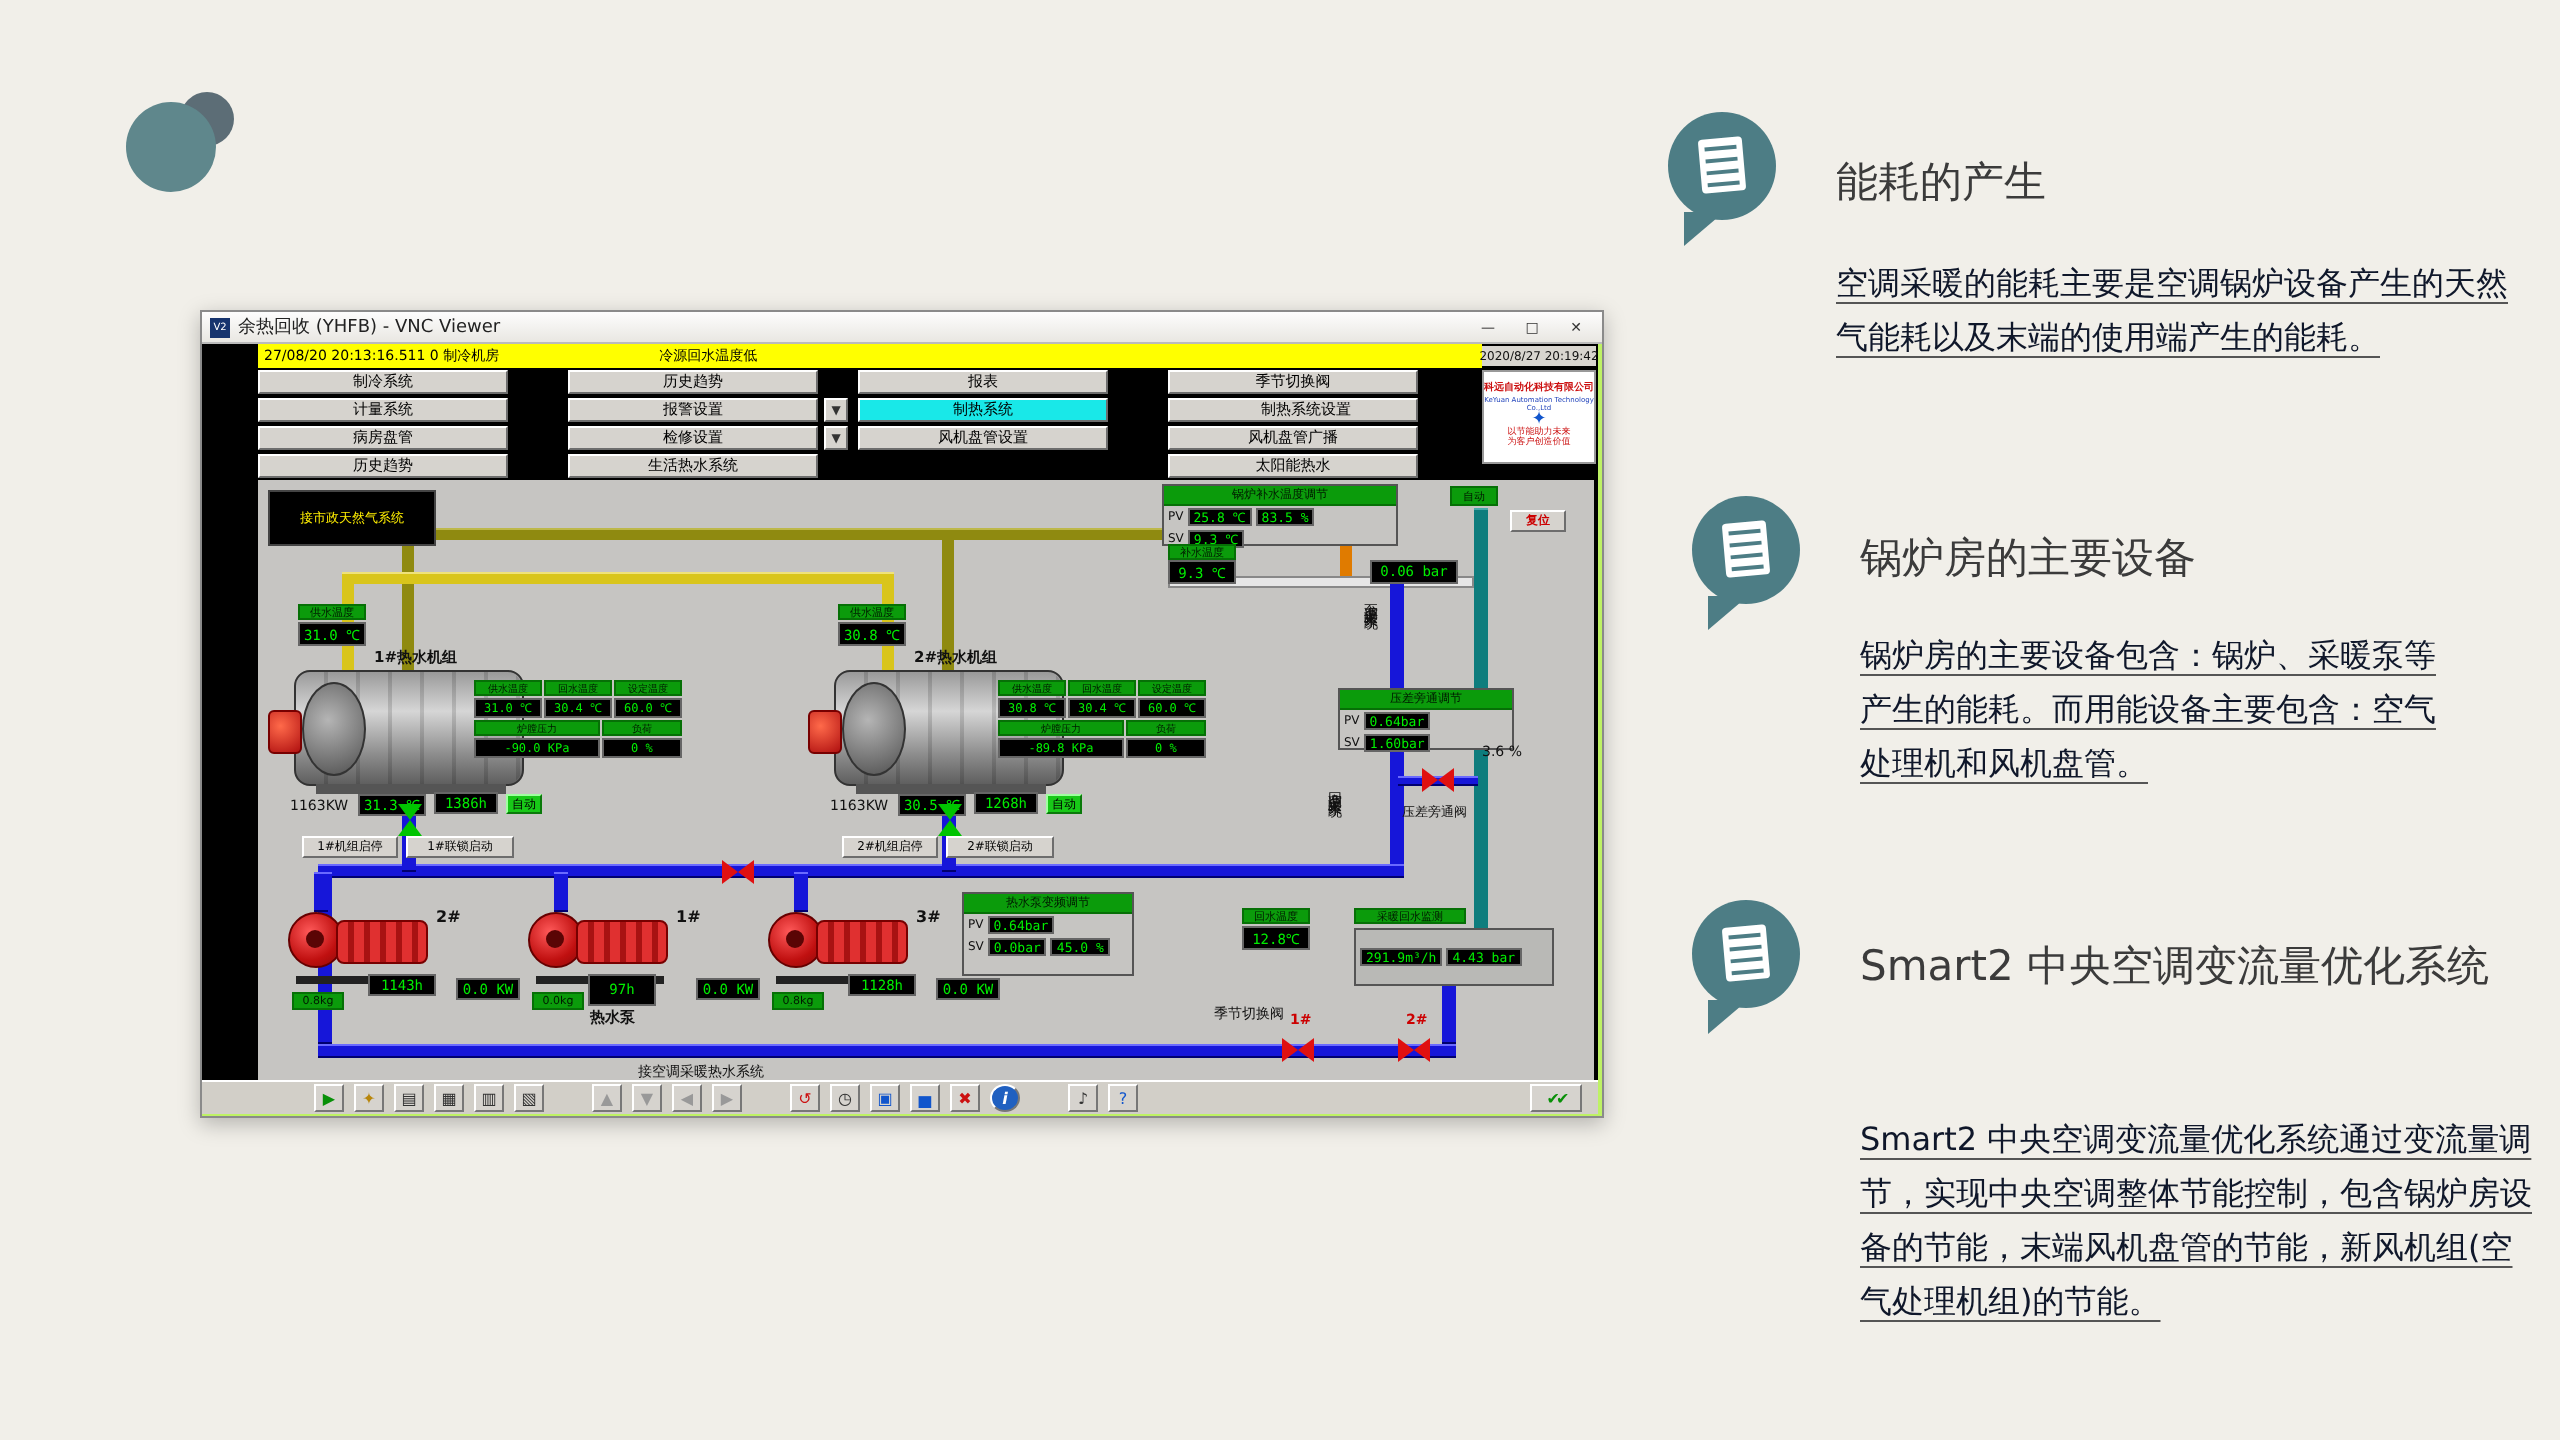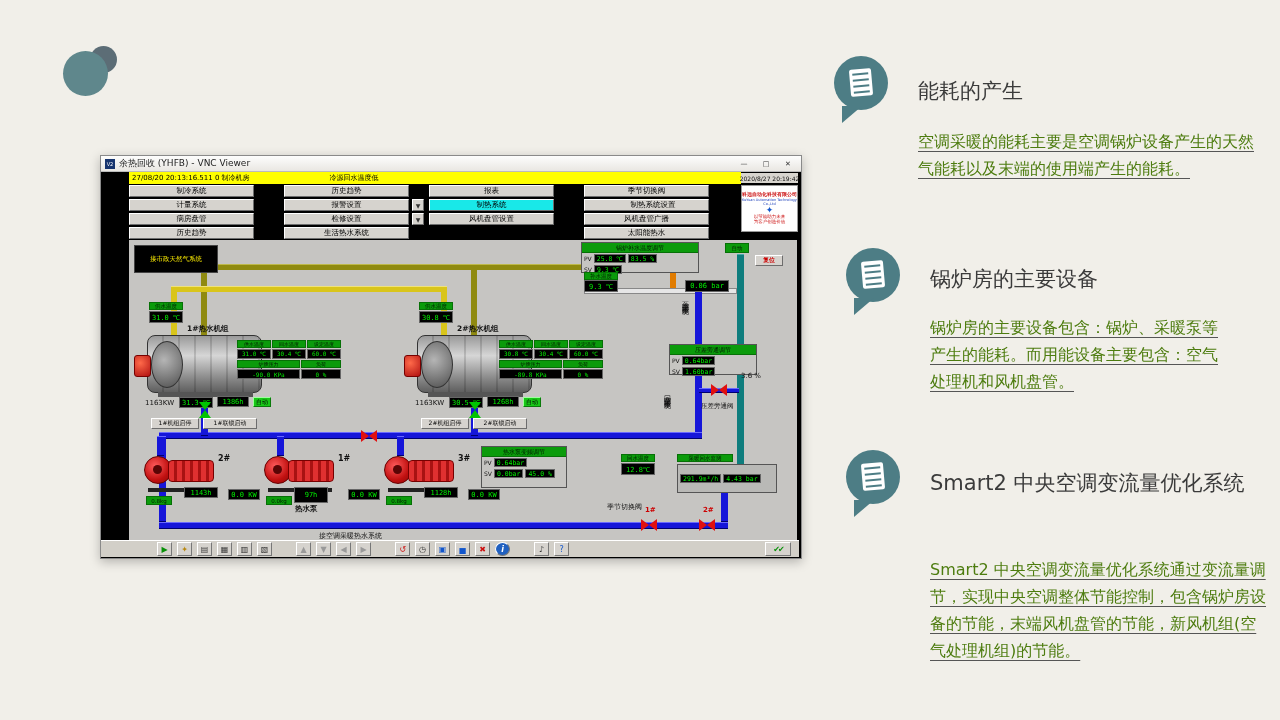--- a/index.html
+++ b/index.html
@@ -2,21 +2,21 @@
 <html><head>
 <meta charset="utf-8">
 <style>
   html,body{margin:0;padding:0;background:#888;}
   .slide{position:relative;width:1280px;height:720px;background:#f1efe9;font-family:"DejaVu Sans",sans-serif;overflow:hidden;}
   .circle{position:absolute;border-radius:50%;}
   .c2{left:90px;top:46px;width:27px;height:27px;background:#5c6d76;}
   .c1{left:63px;top:51px;width:45px;height:45px;background:#5f878c;}
 
   
-  .vnc{position:absolute;left:100px;top:155px;width:700px;height:402px;background:#000000;border:1px solid #8a8a8a;box-shadow:0 3px 10px rgba(0,0,0,.25);}
+  .vnc{position:absolute;left:100px;top:155px;width:700px;height:402px;background:#bef264;border:1px solid #8a8a8a;box-shadow:0 3px 10px rgba(0,0,0,.25);}
   .titlebar{height:15px;background:linear-gradient(#fdfdfd,#e9e7e2);display:flex;align-items:center;padding:0 4px;gap:4px;border-bottom:1px solid #bbb;}
   .tb-icon{width:10px;height:10px;background:#16346e;color:#fff;font-size:5px;display:flex;align-items:center;justify-content:center;flex:none;}
   .tb-title{font-size:9px;color:#222;flex:1;white-space:nowrap;overflow:hidden;}
   .tb-btn{width:18px;height:12px;font-size:7px;display:flex;align-items:center;justify-content:center;color:#333;}
   .content{position:relative;width:698px;height:385px;background:#000;}
 
   .alarm{position:absolute;left:28px;top:0;width:612px;height:12px;background:#ffff00;display:flex;align-items:center;font-size:7px;color:#000;padding:0 3px;box-sizing:border-box;white-space:nowrap;}
   .alarm-msg{margin-left:80px;}
   .datetime{position:absolute;left:640px;top:1px;width:57px;height:10px;background:#d8d5cf;color:#111;font-size:6px;display:flex;align-items:center;justify-content:center;white-space:nowrap;}
   .logo{position:absolute;left:640px;top:13px;width:57px;height:47px;background:#fff;border:1px solid #999;box-sizing:border-box;display:flex;flex-direction:column;align-items:center;justify-content:center;text-align:center;line-height:1.15;}
@@ -87,21 +87,21 @@
   .ticon.info{background:#2060c0;color:#fff;border-radius:50%;font-style:italic;font-weight:bold;}
   .tspace{flex:none;width:14px;}
   .checks{width:26px;letter-spacing:-2px;color:#089008;margin-left:auto;}
 
   
   .pin{position:absolute;width:54px;height:54px;border-radius:50%;background:#4d7d85;}
   .pin::after{content:"";position:absolute;left:8px;bottom:-13px;width:0;height:0;border-top:17px solid #4d7d85;border-right:20px solid transparent;}
   .doc{position:absolute;left:16px;top:13px;width:22px;height:27px;background:#fff;border-radius:2px;transform:rotate(-5deg);}
   .doc .ln{height:2px;background:#4d7d85;margin:4px 3px 0;}
   .sec-h{position:absolute;font-size:21px;color:#3b3b3b;line-height:30px;}
-  .sec-b{position:absolute;font-size:16px;line-height:27px;color:#4d7c0f;text-decoration:underline;text-underline-offset:4px;text-decoration-color:#555;text-decoration-thickness:1px;}
+  .sec-b{position:absolute;font-size:16px;line-height:27px;color:#0f172a;text-decoration:underline;text-underline-offset:4px;text-decoration-color:#555;text-decoration-thickness:1px;}
 </style>
 </head>
 <body>
 
 <div class="slide">
 
   <div class="circle c2"></div>
   <div class="circle c1"></div>
 
   <div class="vnc">

